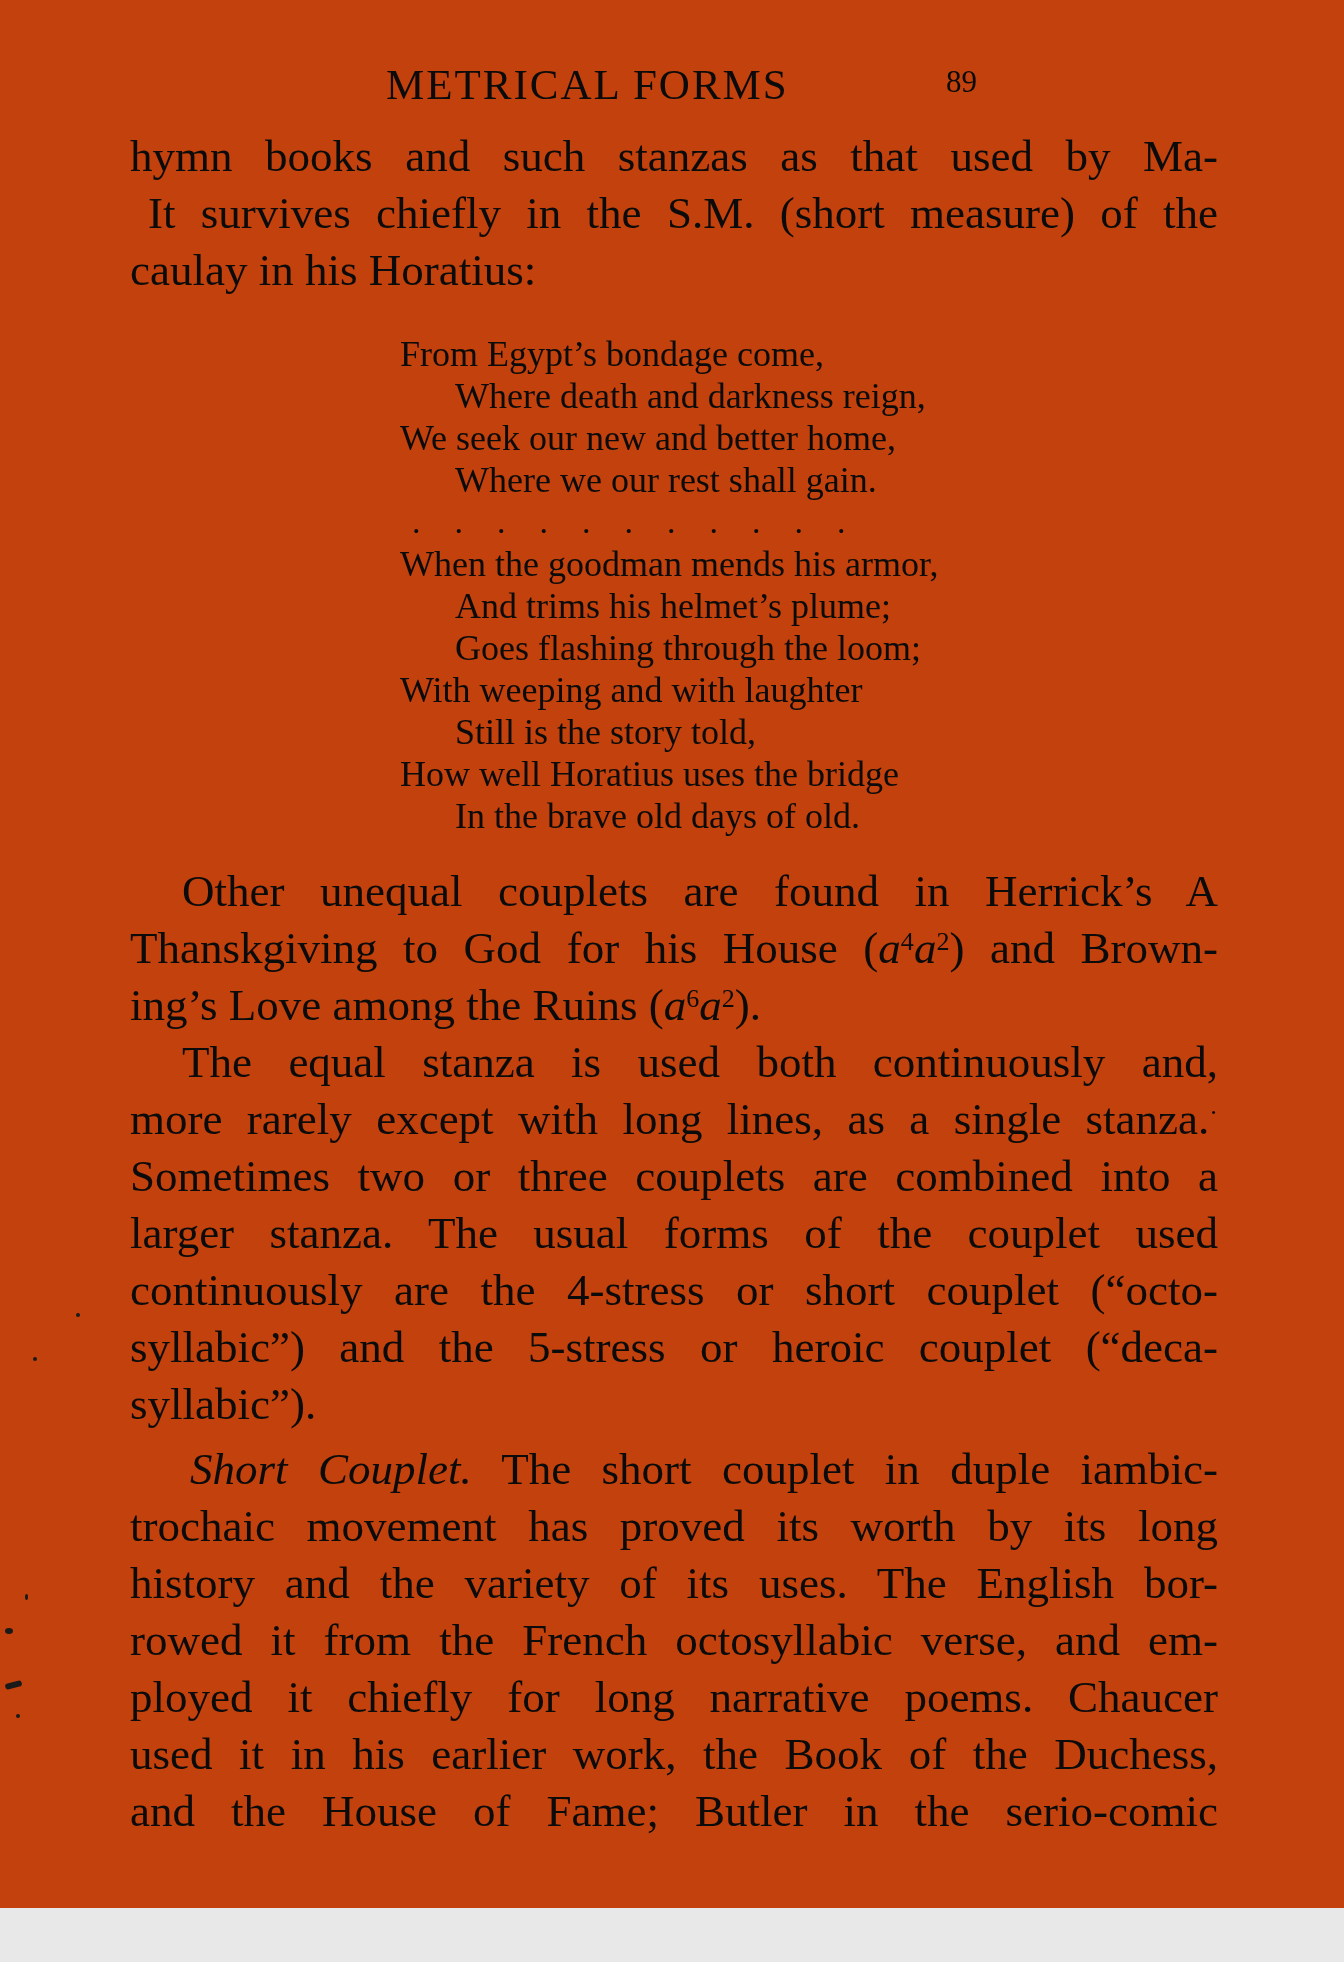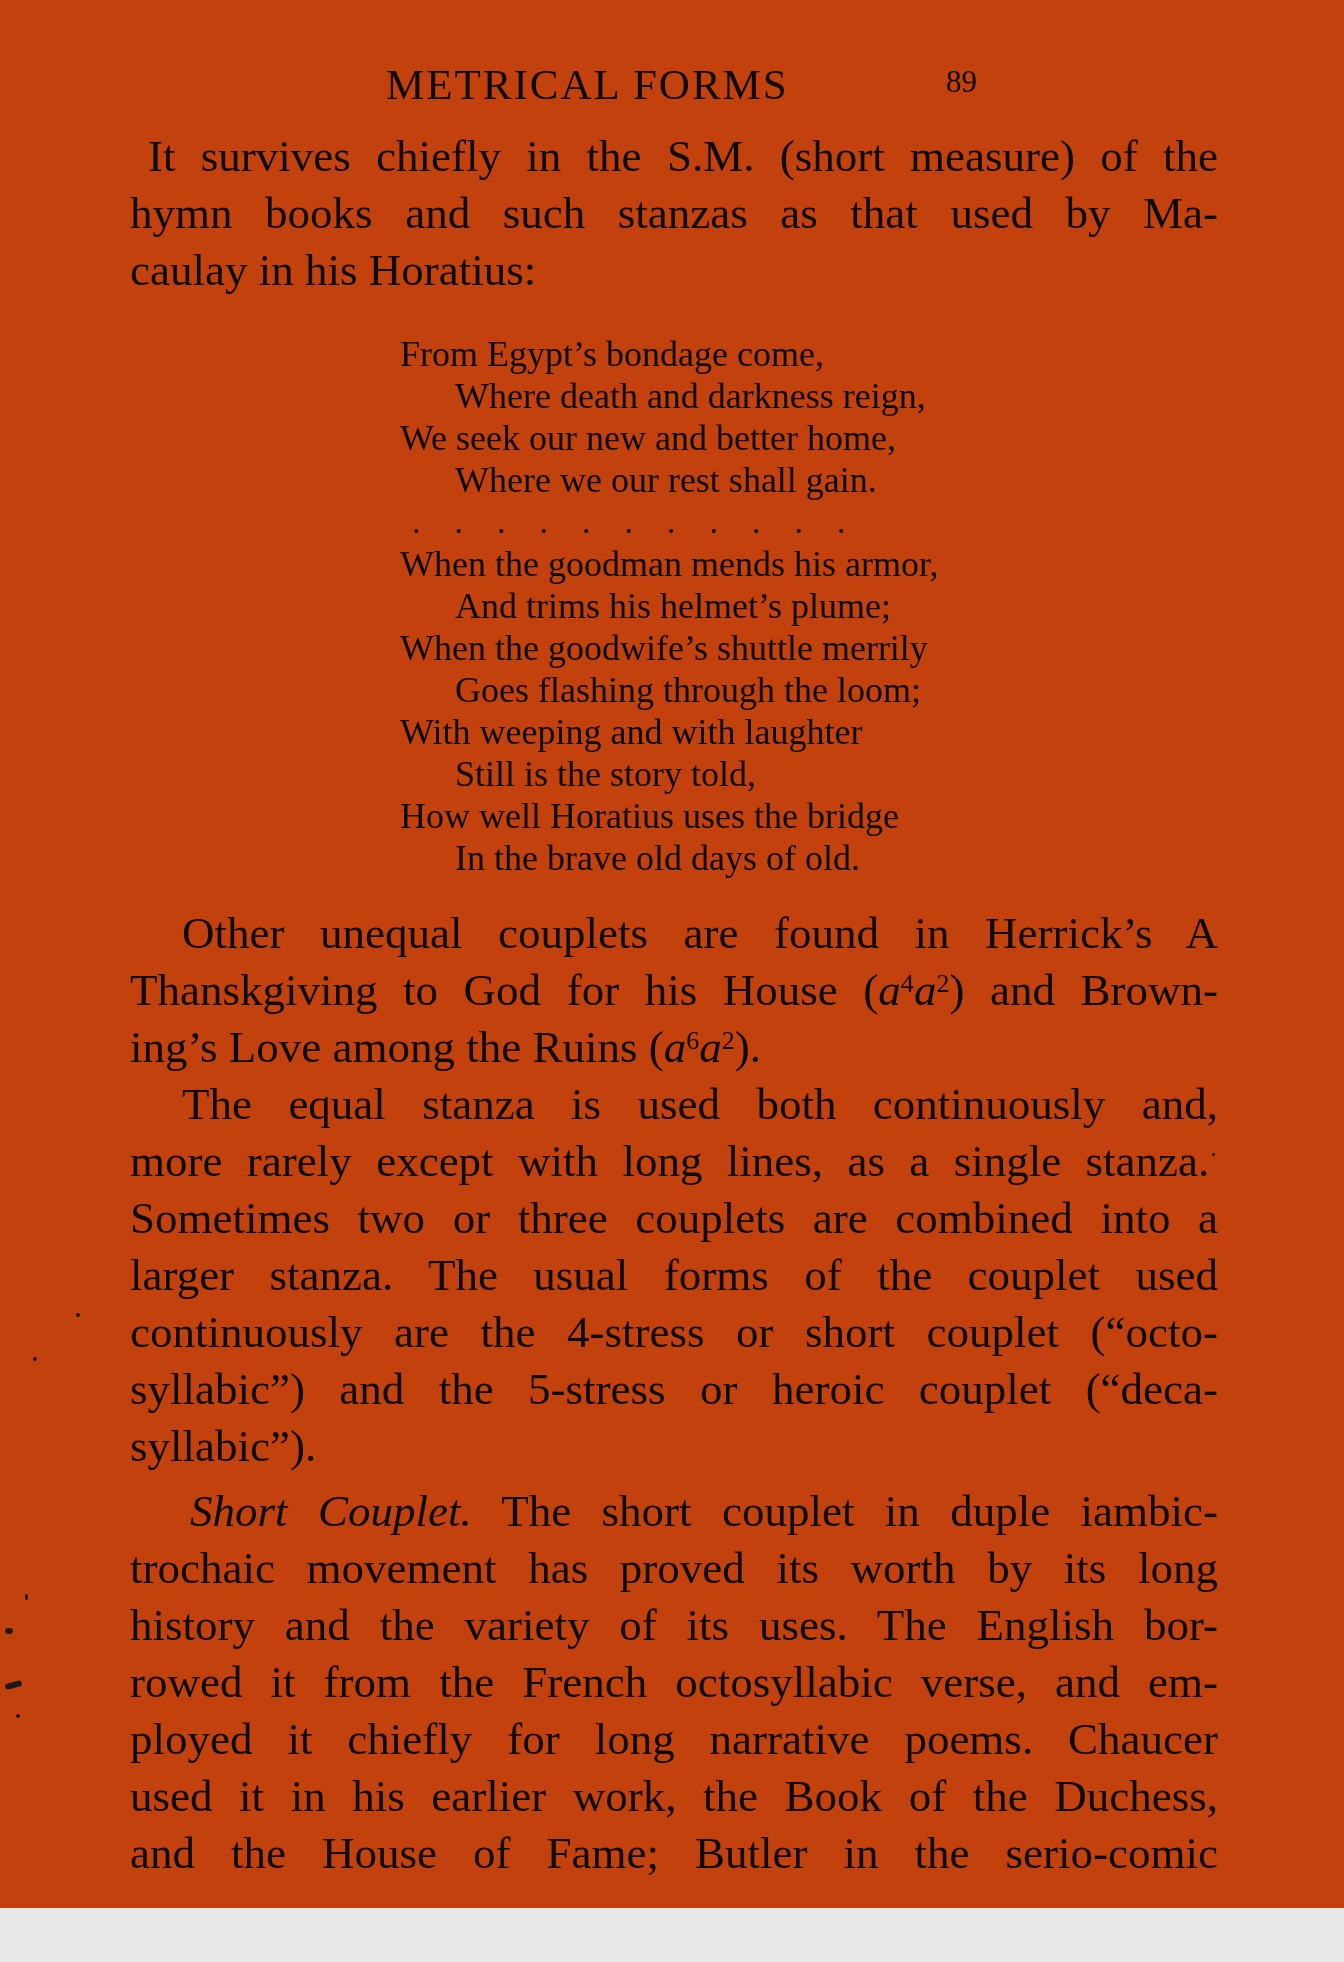--- a/index.html
+++ b/index.html
@@ -44,33 +44,32 @@
 </style>
 </head>
 <body>
 
 <div class="page" data-name="book-page">
   <div class="runhead" data-name="running-head">METRICAL FORMS</div>
   <div class="pagenum" data-name="page-number">89</div>
 
   <div class="column" data-name="text-column">
       <div class="para prose" data-name="intro-paragraph">
+        <div data-name="text-line" class="pline"><span>hymn books and such stanzas as that used by Ma-</span></div>
         <div data-name="text-line" class="pline" style="text-indent: 18px;"><span>It survives chiefly in the S.M. (short measure) of the</span></div>
-        <div data-name="text-line" class="pline"><span>hymn books and such stanzas as that used by Ma-</span></div>
         <div data-name="text-line" class="pline last"><span>caulay in his Horatius:</span></div>
       </div>
       <div class="para verse" data-name="verse-block">
         <div data-name="verse-line" class="vline">From Egypt’s bondage come,</div>
         <div data-name="verse-line" class="vline vindent">Where death and darkness reign,</div>
         <div data-name="verse-line" class="vline">We seek our new and better home,</div>
         <div data-name="verse-line" class="vline vindent">Where we our rest shall gain.</div>
         <div data-name="dotted-leader-line" class="dotline">...........</div>
         <div data-name="verse-line" class="vline">When the goodman mends his armor,</div>
         <div data-name="verse-line" class="vline vindent">And trims his helmet’s plume;</div>
-        <div data-name="verse-line" class="vline">When the goodwife’s shuttle merrily</div>
         <div data-name="verse-line" class="vline vindent">Goes flashing through the loom;</div>
         <div data-name="verse-line" class="vline">With weeping and with laughter</div>
         <div data-name="verse-line" class="vline vindent">Still is the story told,</div>
         <div data-name="verse-line" class="vline">How well Horatius uses the bridge</div>
         <div data-name="verse-line" class="vline vindent">In the brave old days of old.</div>
       </div>
       <div class="para prose" data-name="unequal-couplets-paragraph">
         <div data-name="text-line" class="pline" style="text-indent: 52px;"><span>Other unequal couplets are found in Herrick’s A</span></div>
         <div data-name="text-line" class="pline"><span>Thanskgiving to God for his House (</span><i>a</i><sup>4</sup><i>a</i><sup>2</sup><span>) and Brown-</span></div>
         <div data-name="text-line" class="pline last"><span>ing’s Love among the Ruins (</span><i>a</i><sup>6</sup><i>a</i><sup>2</sup><span>).</span></div>

